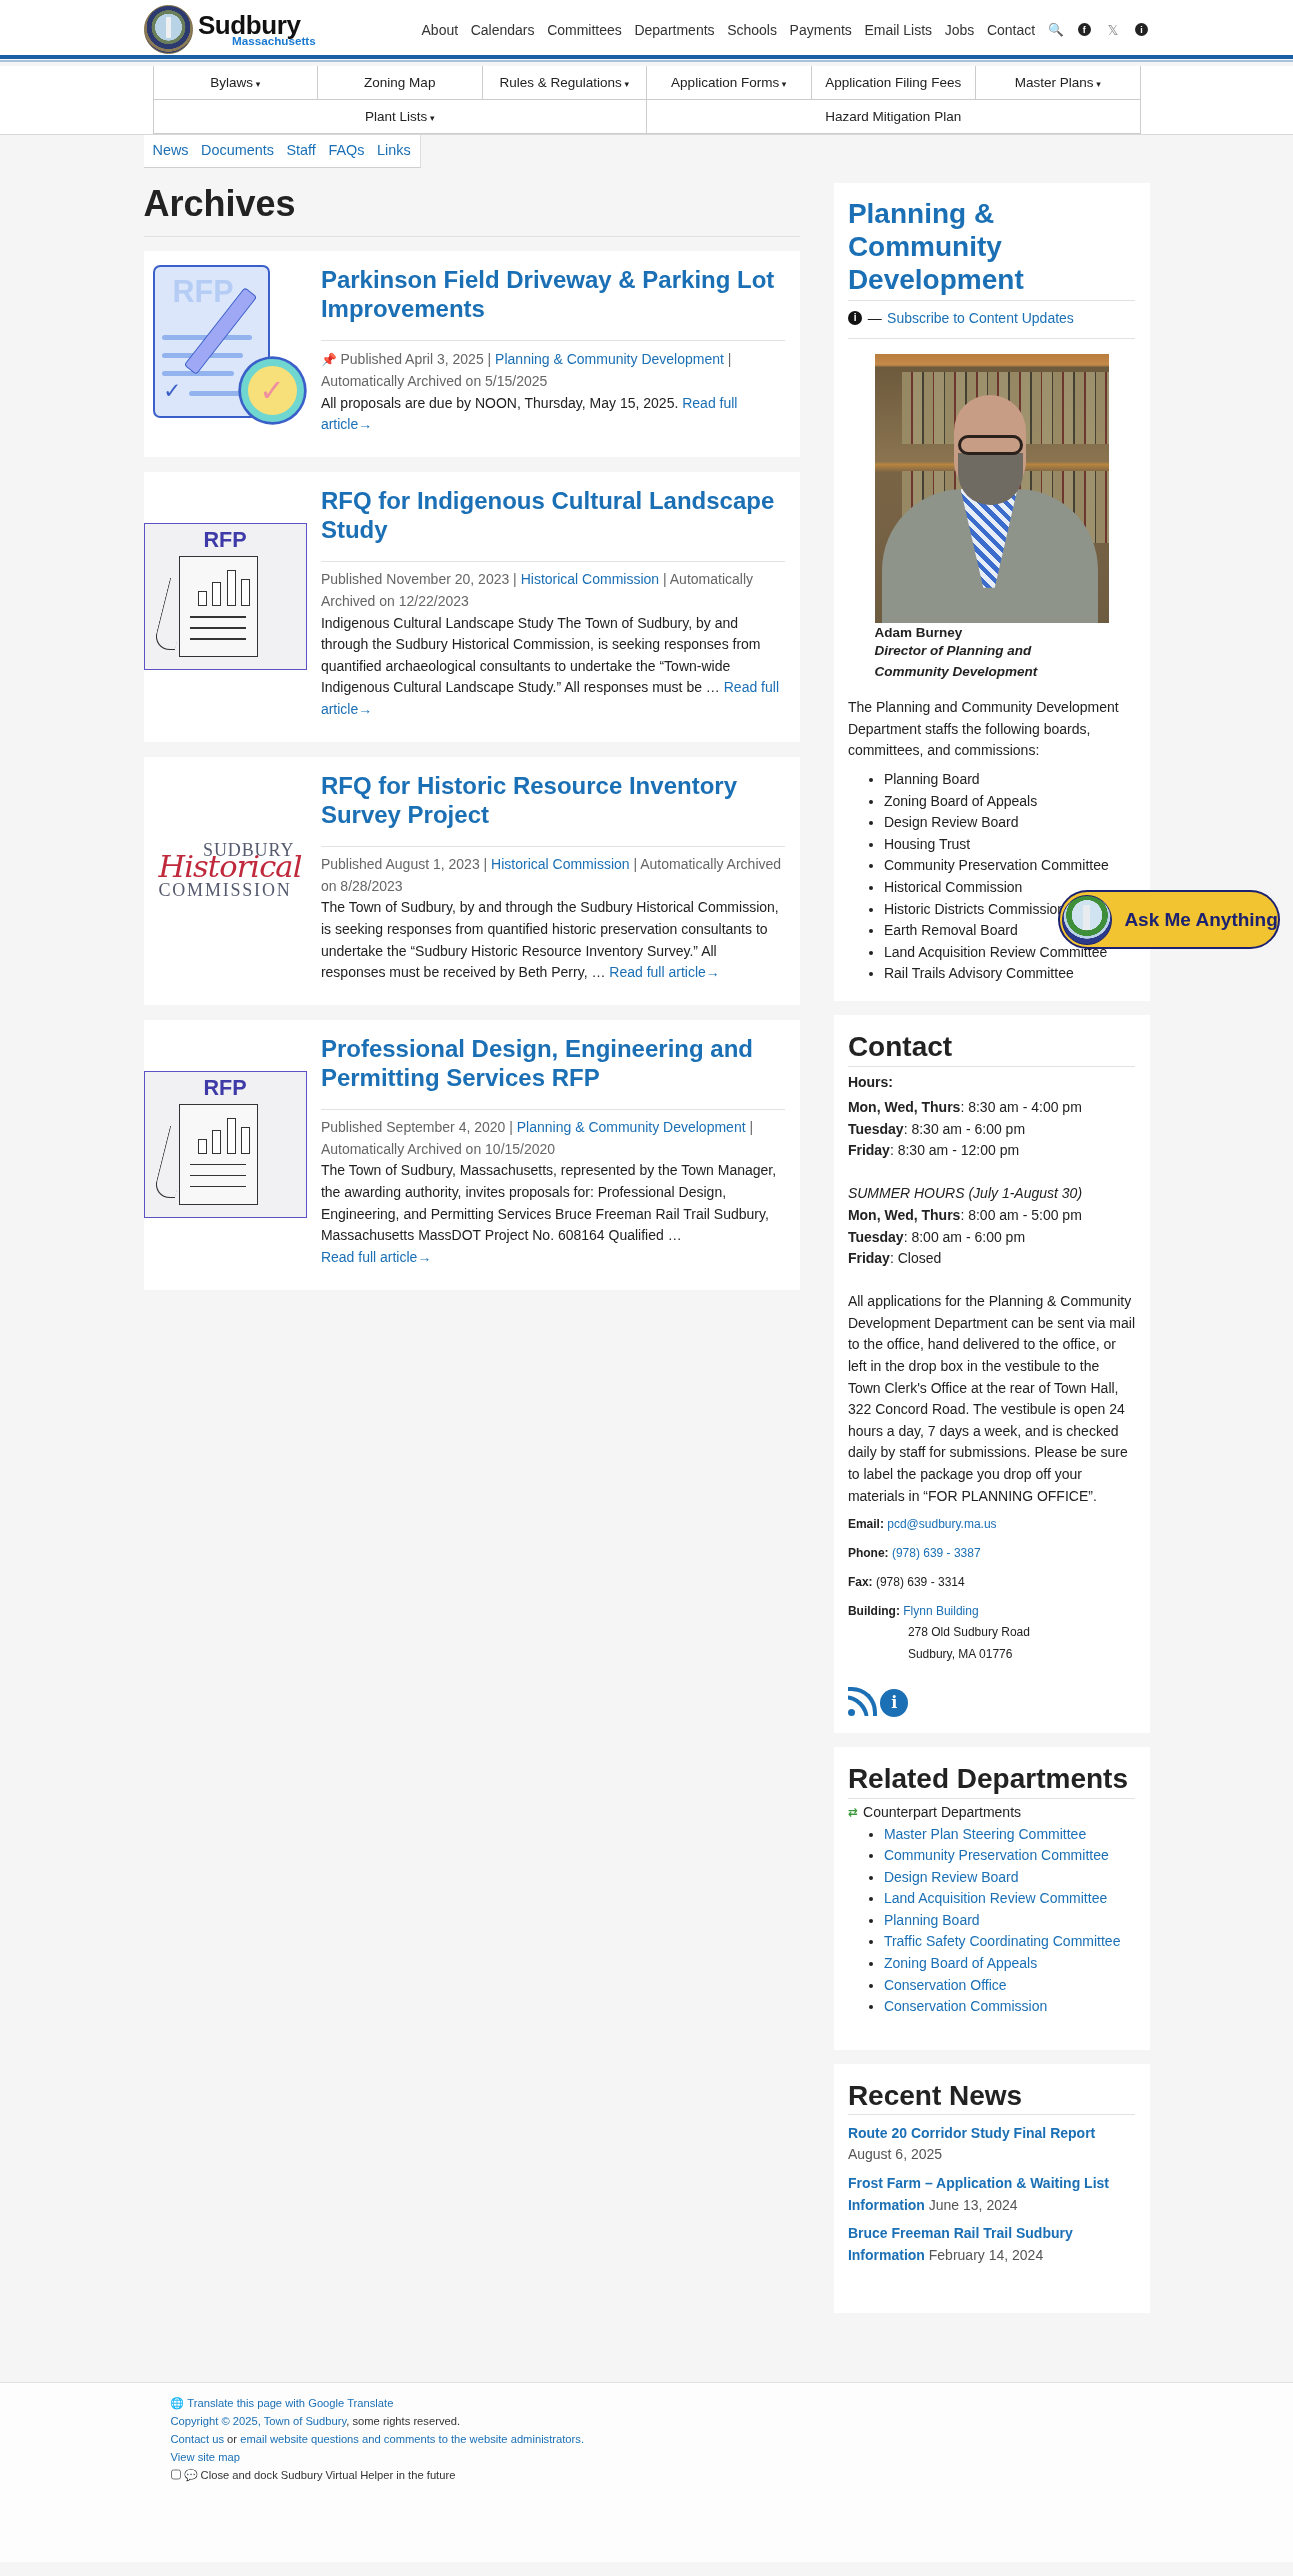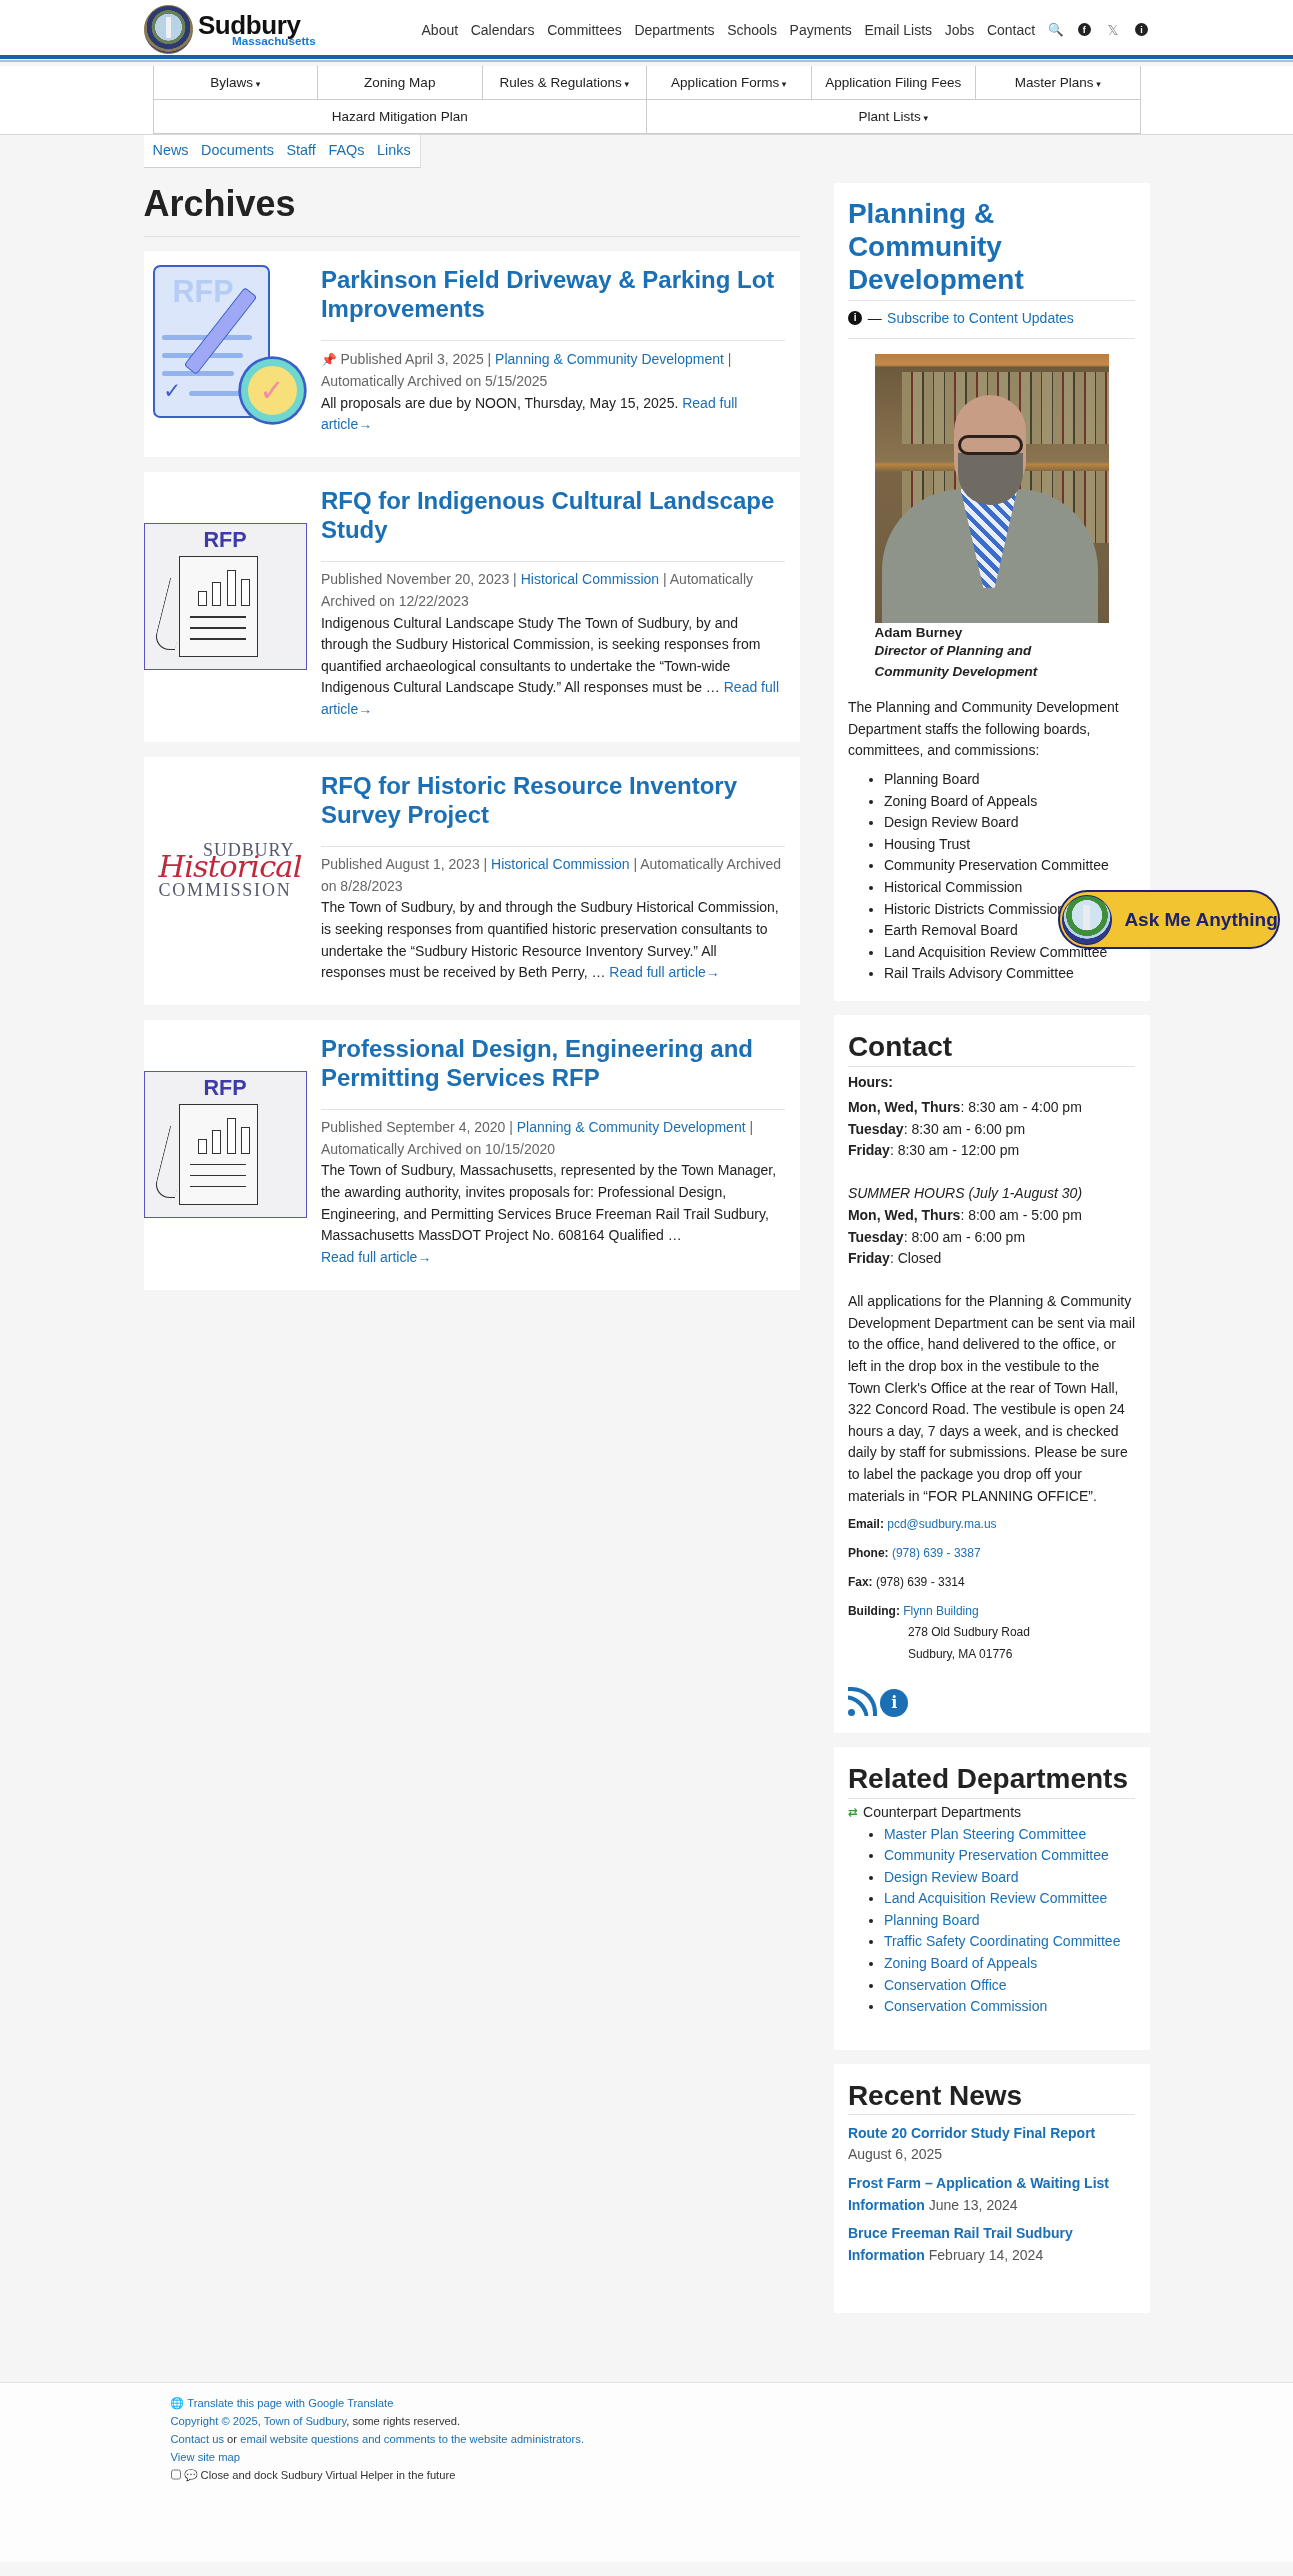--- a/index.html
+++ b/index.html
@@ -171,22 +171,22 @@
   <div class="subnav">
     <div class="subnav-row">
       <div class="subnav-item"><span>Bylaws</span><span class="caret">▾</span></div>
       <div class="subnav-item"><span>Zoning Map</span></div>
       <div class="subnav-item"><span>Rules &amp; Regulations</span><span class="caret">▾</span></div>
       <div class="subnav-item"><span>Application Forms</span><span class="caret">▾</span></div>
       <div class="subnav-item"><span>Application Filing Fees</span></div>
       <div class="subnav-item"><span>Master Plans</span><span class="caret">▾</span></div>
     </div>
     <div class="subnav-row">
+      <div class="subnav-item"><span>Plant Lists</span><span class="caret">▾</span></div>
       <div class="subnav-item"><span>Hazard Mitigation Plan</span></div>
-      <div class="subnav-item"><span>Plant Lists</span><span class="caret">▾</span></div>
     </div>
   </div>
 </div>
 
 <div class="tabs">
   <div class="tabs-box">
     <a>News</a>
     <a>Documents</a>
     <a>Staff</a>
     <a>FAQs</a>

